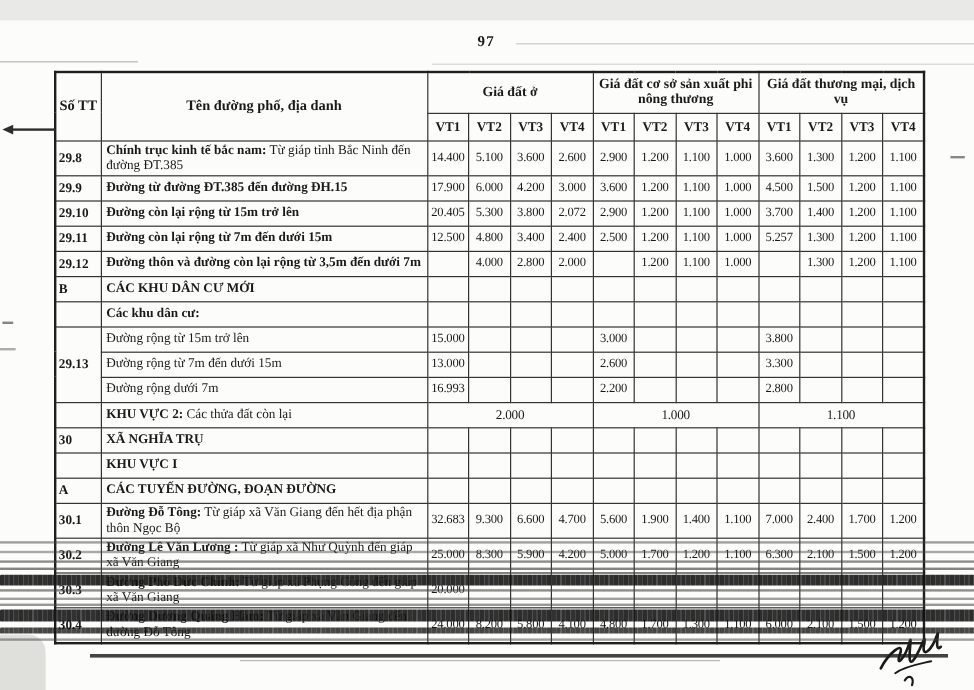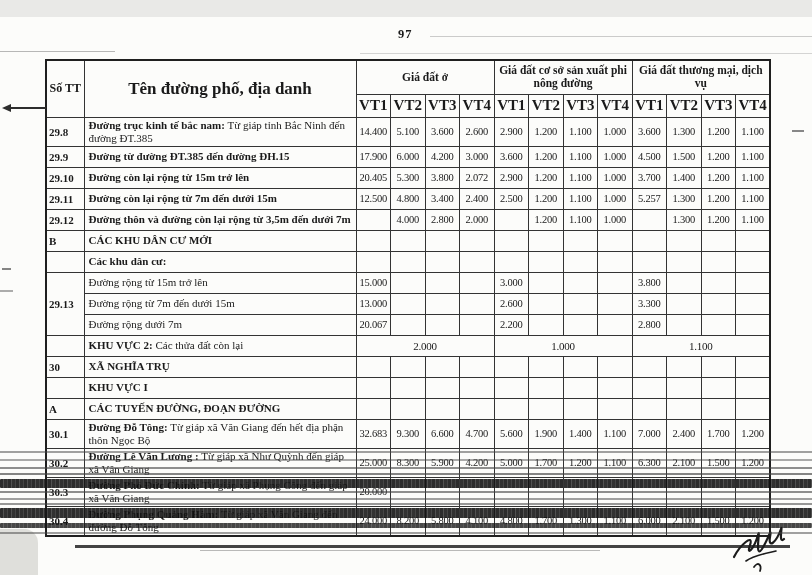--- a/index.html
+++ b/index.html
@@ -13,23 +13,23 @@
     position:absolute;left:45px;top:42px;width:724px;
     border-collapse:collapse;table-layout:fixed;
     border:2px solid #1f1f1f;
   }
   .price-table th,.price-table td{
     border:1px solid #333;vertical-align:middle;overflow:hidden;
     background:transparent;
   }
   .price-table thead th{font-weight:bold;text-align:center;}
   th.h-corner{font-size:12px;line-height:13px;}
-  th.h-name{font-size:17px;}
+  th.h-name{font-size:12px;}
   th.h-group{font-size:11.5px;line-height:13px;padding:1px 2px;}
-  th.h-vt{font-size:15px;height:20px;}
+  th.h-vt{font-size:11px;height:20px;}
   tr.hdr1{height:34px;}
   .price-table tbody tr{height:21px;}
   td.num{text-align:left;font-weight:bold;font-size:11px;padding:2px;}
   td.name{font-size:11px;line-height:13px;padding:1px 3px 1px 4px;}
   td.name b{font-size:11px;}
   td.val{text-align:center;font-size:10.5px;letter-spacing:-0.2px;padding:0 1px;}
   td.val.merged{font-size:11px;}
 
   
   .art{position:absolute;left:0;width:812px;pointer-events:none;}
@@ -61,42 +61,42 @@
     <colgroup>
       <col style="width:38px">
       <col style="width:272px">
       <col span="12" style="width:34.5px">
     </colgroup>
     <thead>
         <tr class="hdr1">
           <th class="h-corner" rowspan="2">Số TT</th>
           <th class="h-name" rowspan="2">Tên đường phố, địa danh</th>
           <th class="h-group" colspan="4">Giá đất ở</th>
-          <th class="h-group" colspan="4">Giá đất cơ sở sản xuất phi nông đường</th>
+          <th class="h-group" colspan="4">Giá đất cơ sở sản xuất phi nông thương</th>
           <th class="h-group" colspan="4">Giá đất thương mại, dịch vụ</th>
         </tr>
         <tr class="hdr2">
           <th class="h-vt">VT1</th>
           <th class="h-vt">VT2</th>
           <th class="h-vt">VT3</th>
           <th class="h-vt">VT4</th>
           <th class="h-vt">VT1</th>
           <th class="h-vt">VT2</th>
           <th class="h-vt">VT3</th>
           <th class="h-vt">VT4</th>
           <th class="h-vt">VT1</th>
           <th class="h-vt">VT2</th>
           <th class="h-vt">VT3</th>
           <th class="h-vt">VT4</th>
         </tr>
       </thead>
     <tbody>
         <tr id="row-0">
           <td class="num">29.8</td>
-          <td class="name"><b>Đường trục kinh tế bắc nam:</b><span> Từ giáp tỉnh Bắc Ninh đến đường ĐT.385</span></td>
+          <td class="name"><b>Chính trục kinh tế bắc nam:</b><span> Từ giáp tỉnh Bắc Ninh đến đường ĐT.385</span></td>
           <td class="val">14.400</td>
           <td class="val">5.100</td>
           <td class="val">3.600</td>
           <td class="val">2.600</td>
           <td class="val">2.900</td>
           <td class="val">1.200</td>
           <td class="val">1.100</td>
           <td class="val">1.000</td>
           <td class="val">3.600</td>
           <td class="val">1.300</td>
@@ -225,21 +225,21 @@
           <td class="val"></td>
           <td class="val"></td>
           <td class="val"></td>
           <td class="val">3.300</td>
           <td class="val"></td>
           <td class="val"></td>
           <td class="val"></td>
         </tr>
         <tr id="row-9">
           <td class="name"><span>Đường rộng dưới 7m</span></td>
-          <td class="val">20.067</td>
+          <td class="val">16.993</td>
           <td class="val"></td>
           <td class="val"></td>
           <td class="val"></td>
           <td class="val">2.200</td>
           <td class="val"></td>
           <td class="val"></td>
           <td class="val"></td>
           <td class="val">2.800</td>
           <td class="val"></td>
           <td class="val"></td>
@@ -343,21 +343,21 @@
           <td class="val"></td>
           <td class="val"></td>
           <td class="val"></td>
           <td class="val"></td>
           <td class="val"></td>
           <td class="val"></td>
           <td class="val"></td>
         </tr>
         <tr id="row-17">
           <td class="num">30.4</td>
-          <td class="name"><b>Đường Phụng Quảng Hàm:</b><span> Từ giáp xã Văn Giang đến đường Đỗ Tông</span></td>
+          <td class="name"><b>Đường Dương Quảng Hàm:</b><span> Từ giáp xã Văn Giang đến đường Đỗ Tông</span></td>
           <td class="val">24.000</td>
           <td class="val">8.200</td>
           <td class="val">5.800</td>
           <td class="val">4.100</td>
           <td class="val">4.800</td>
           <td class="val">1.700</td>
           <td class="val">1.300</td>
           <td class="val">1.100</td>
           <td class="val">6.000</td>
           <td class="val">2.100</td>

